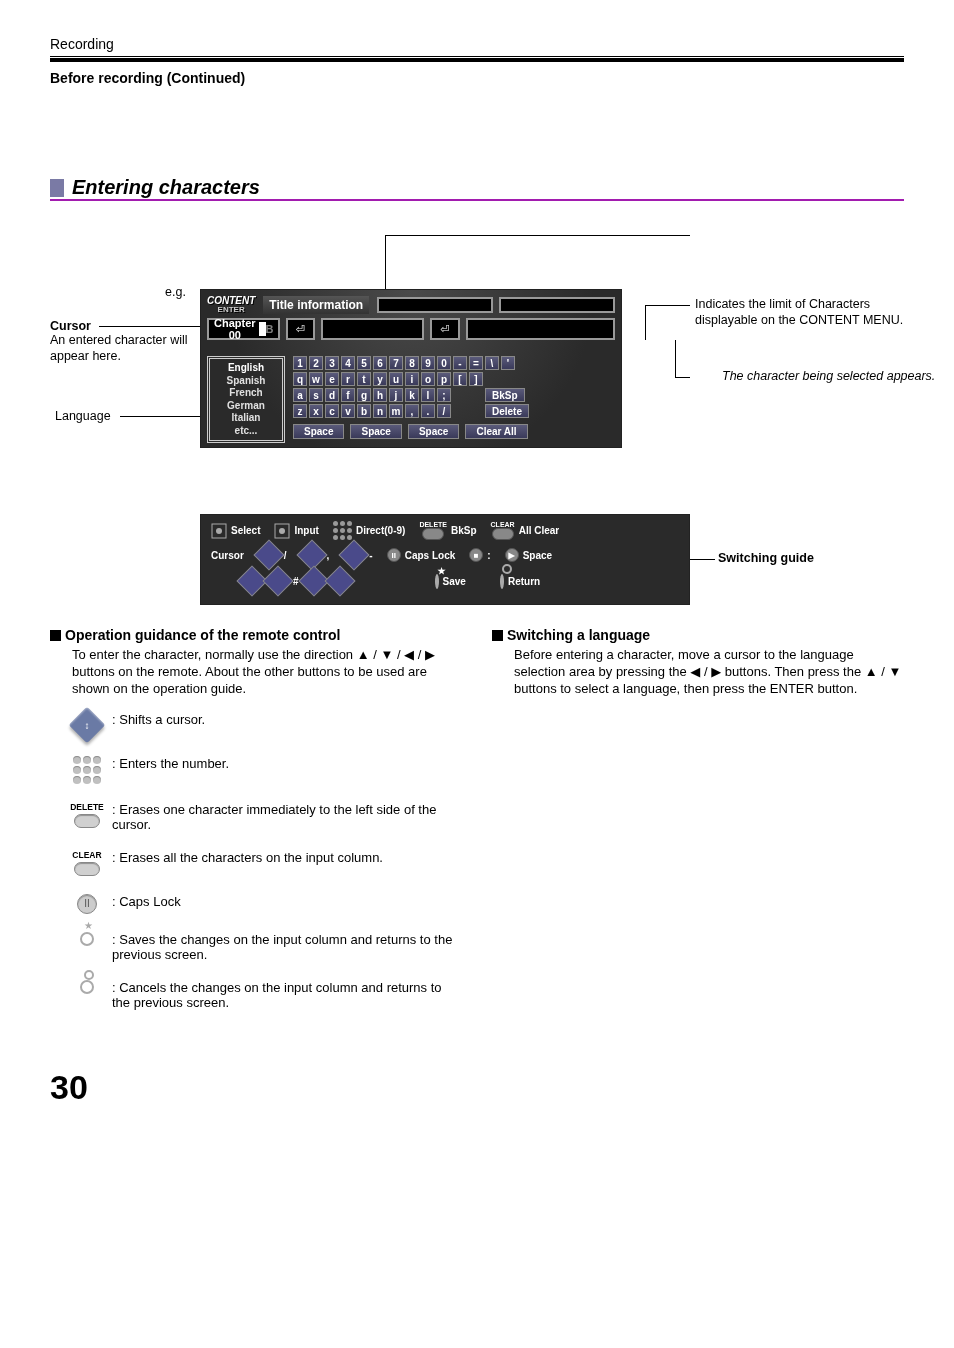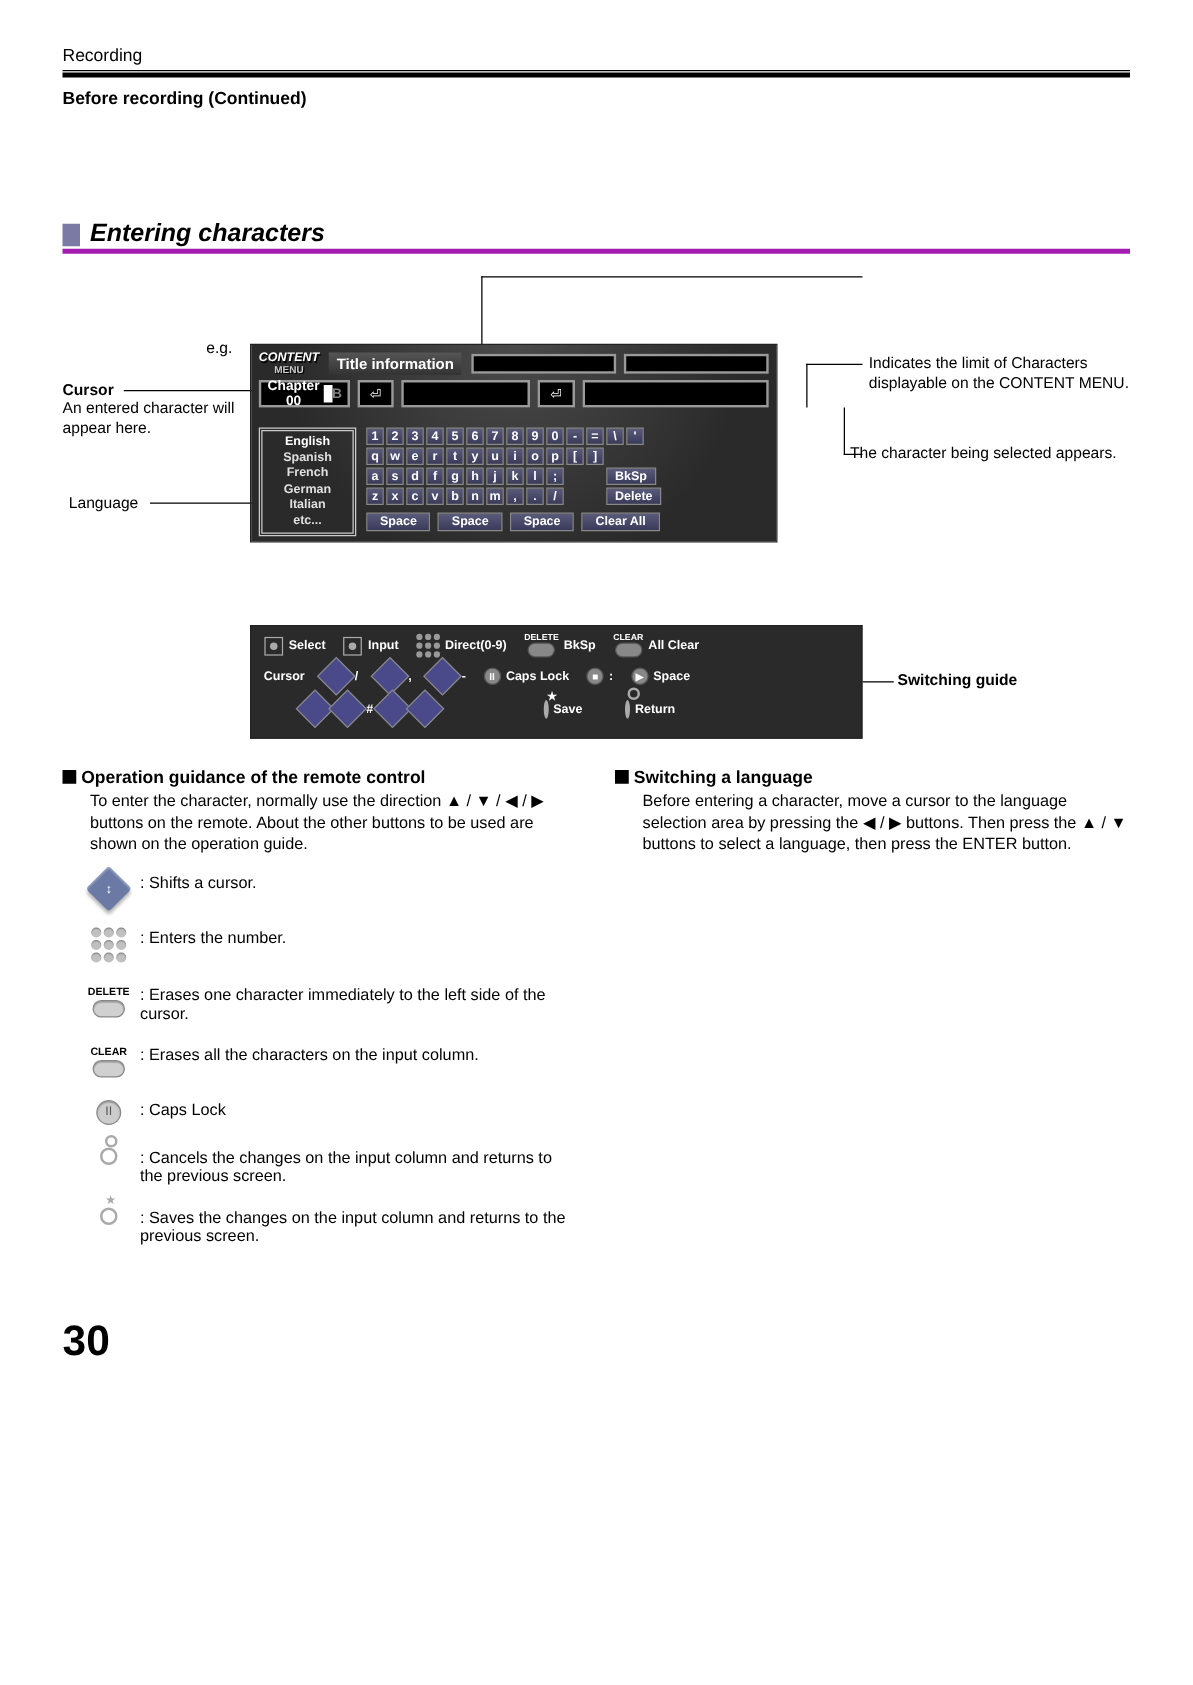--- a/index.html
+++ b/index.html
@@ -27,22 +27,22 @@
     margin-bottom: 8px;
   }
   .subhead {
     font-size: 14px;
     font-weight: bold;
     margin-bottom: 90px;
   }
   .section-title-wrap {
     display: flex;
     align-items: center;
-    border-bottom: 4px solid #a21caf;
-    margin-bottom: 12px;
+    border-bottom: 2px solid #a21caf;
+    margin-bottom: 28px;
   }
   .section-title-block {
     width: 14px;
     height: 18px;
     background: #7a7aa5;
     margin-right: 8px;
   }
   .section-title {
     font-size: 20px;
     font-weight: bold;
@@ -288,42 +288,42 @@
 
   <div class="diagram">
 
     <div class="guide-line" style="left:335px; top:6px; width:305px; height:1px;"></div>
     <div class="guide-line" style="left:335px; top:6px; width:1px; height:60px;"></div>
 
     <div class="annot" style="left:645px; top:68px; width:220px;">Indicates the limit of Characters displayable on the CONTENT MENU.</div>
     <div class="guide-line" style="left:595px; top:76px; width:45px; height:1px;"></div>
     <div class="guide-line" style="left:595px; top:76px; width:1px; height:35px;"></div>
 
-    <div class="annot" style="left:630px; top:140px; width:220px;">The character being selected appears.</div>
+    <div class="annot" style="left:672px; top:140px; width:220px;font-style:italic;">The character being selected appears.</div>
     <div class="guide-line" style="left:625px; top:148px; width:15px; height:1px;"></div>
     <div class="guide-line" style="left:625px; top:111px; width:1px; height:38px;"></div>
 
     <div class="annot annot-bold" style="left:668px; top:322px;">Switching guide</div>
     <div class="guide-line" style="left:640px; top:330px; width:25px; height:1px;"></div>
 
     <div class="annot" style="left:115px; top:56px;">e.g.</div>
 
     <div class="annot annot-bold" style="left:0px; top:90px;">Cursor</div>
     <div class="annot" style="left:0px; top:104px; width:145px;">An entered character will appear here.</div>
     <div class="guide-line" style="left:49px; top:97px; width:180px; height:1px;"></div>
     <div class="guide-line" style="left:229px; top:97px; width:1px; height:10px;"></div>
 
     <div class="annot" style="left:5px; top:180px;">Language</div>
     <div class="guide-line" style="left:70px; top:187px; width:85px; height:1px;"></div>
 
     <div class="osd">
       <div class="osd-titlebar">
         <div class="osd-logo">
           <span>CONTENT</span>
-          <span class="sub">MENU</span>
+          <span class="sub">ENTER</span>
         </div>
         <div class="osd-title">Title information</div>
         <div style="flex:1;display:flex;gap:6px;">
           <div class="inputbox" style="flex:1;height:16px;"></div>
           <div class="inputbox" style="flex:1;height:16px;"></div>
         </div>
       </div>
       <div class="osd-inputrow">
         <div class="inputbox main">
           <span>Chapter 00</span>
@@ -571,30 +571,30 @@
 
       <div class="func-row">
         <div class="func-icon">
             <div class="circ-btn">II</div>
           </div>
         <div>: Caps Lock</div>
       </div>
 
       <div class="func-row">
         <div class="func-icon">
-            <div class="ring-top-dot"></div>
-          </div>
-        <div>: Cancels the changes on the input column and returns to the previous screen.</div>
+            <div class="ring-star-shape"></div>
+          </div>
+        <div>: Saves the changes on the input column and returns to the previous screen.</div>
       </div>
 
       <div class="func-row">
         <div class="func-icon">
-            <div class="ring-star-shape"></div>
-          </div>
-        <div>: Saves the changes on the input column and returns to the previous screen.</div>
+            <div class="ring-top-dot"></div>
+          </div>
+        <div>: Cancels the changes on the input column and returns to the previous screen.</div>
       </div>
 
 
     </div>
 
     <div class="col">
       <h4><span class="blk-sq"></span><span>Switching a language</span></h4>
       <p>Before entering a character, move a cursor to the language selection area by pressing the ◀ / ▶ buttons. Then press the ▲ / ▼ buttons to select a language, then press the ENTER button.</p>
     </div>
   </div>

